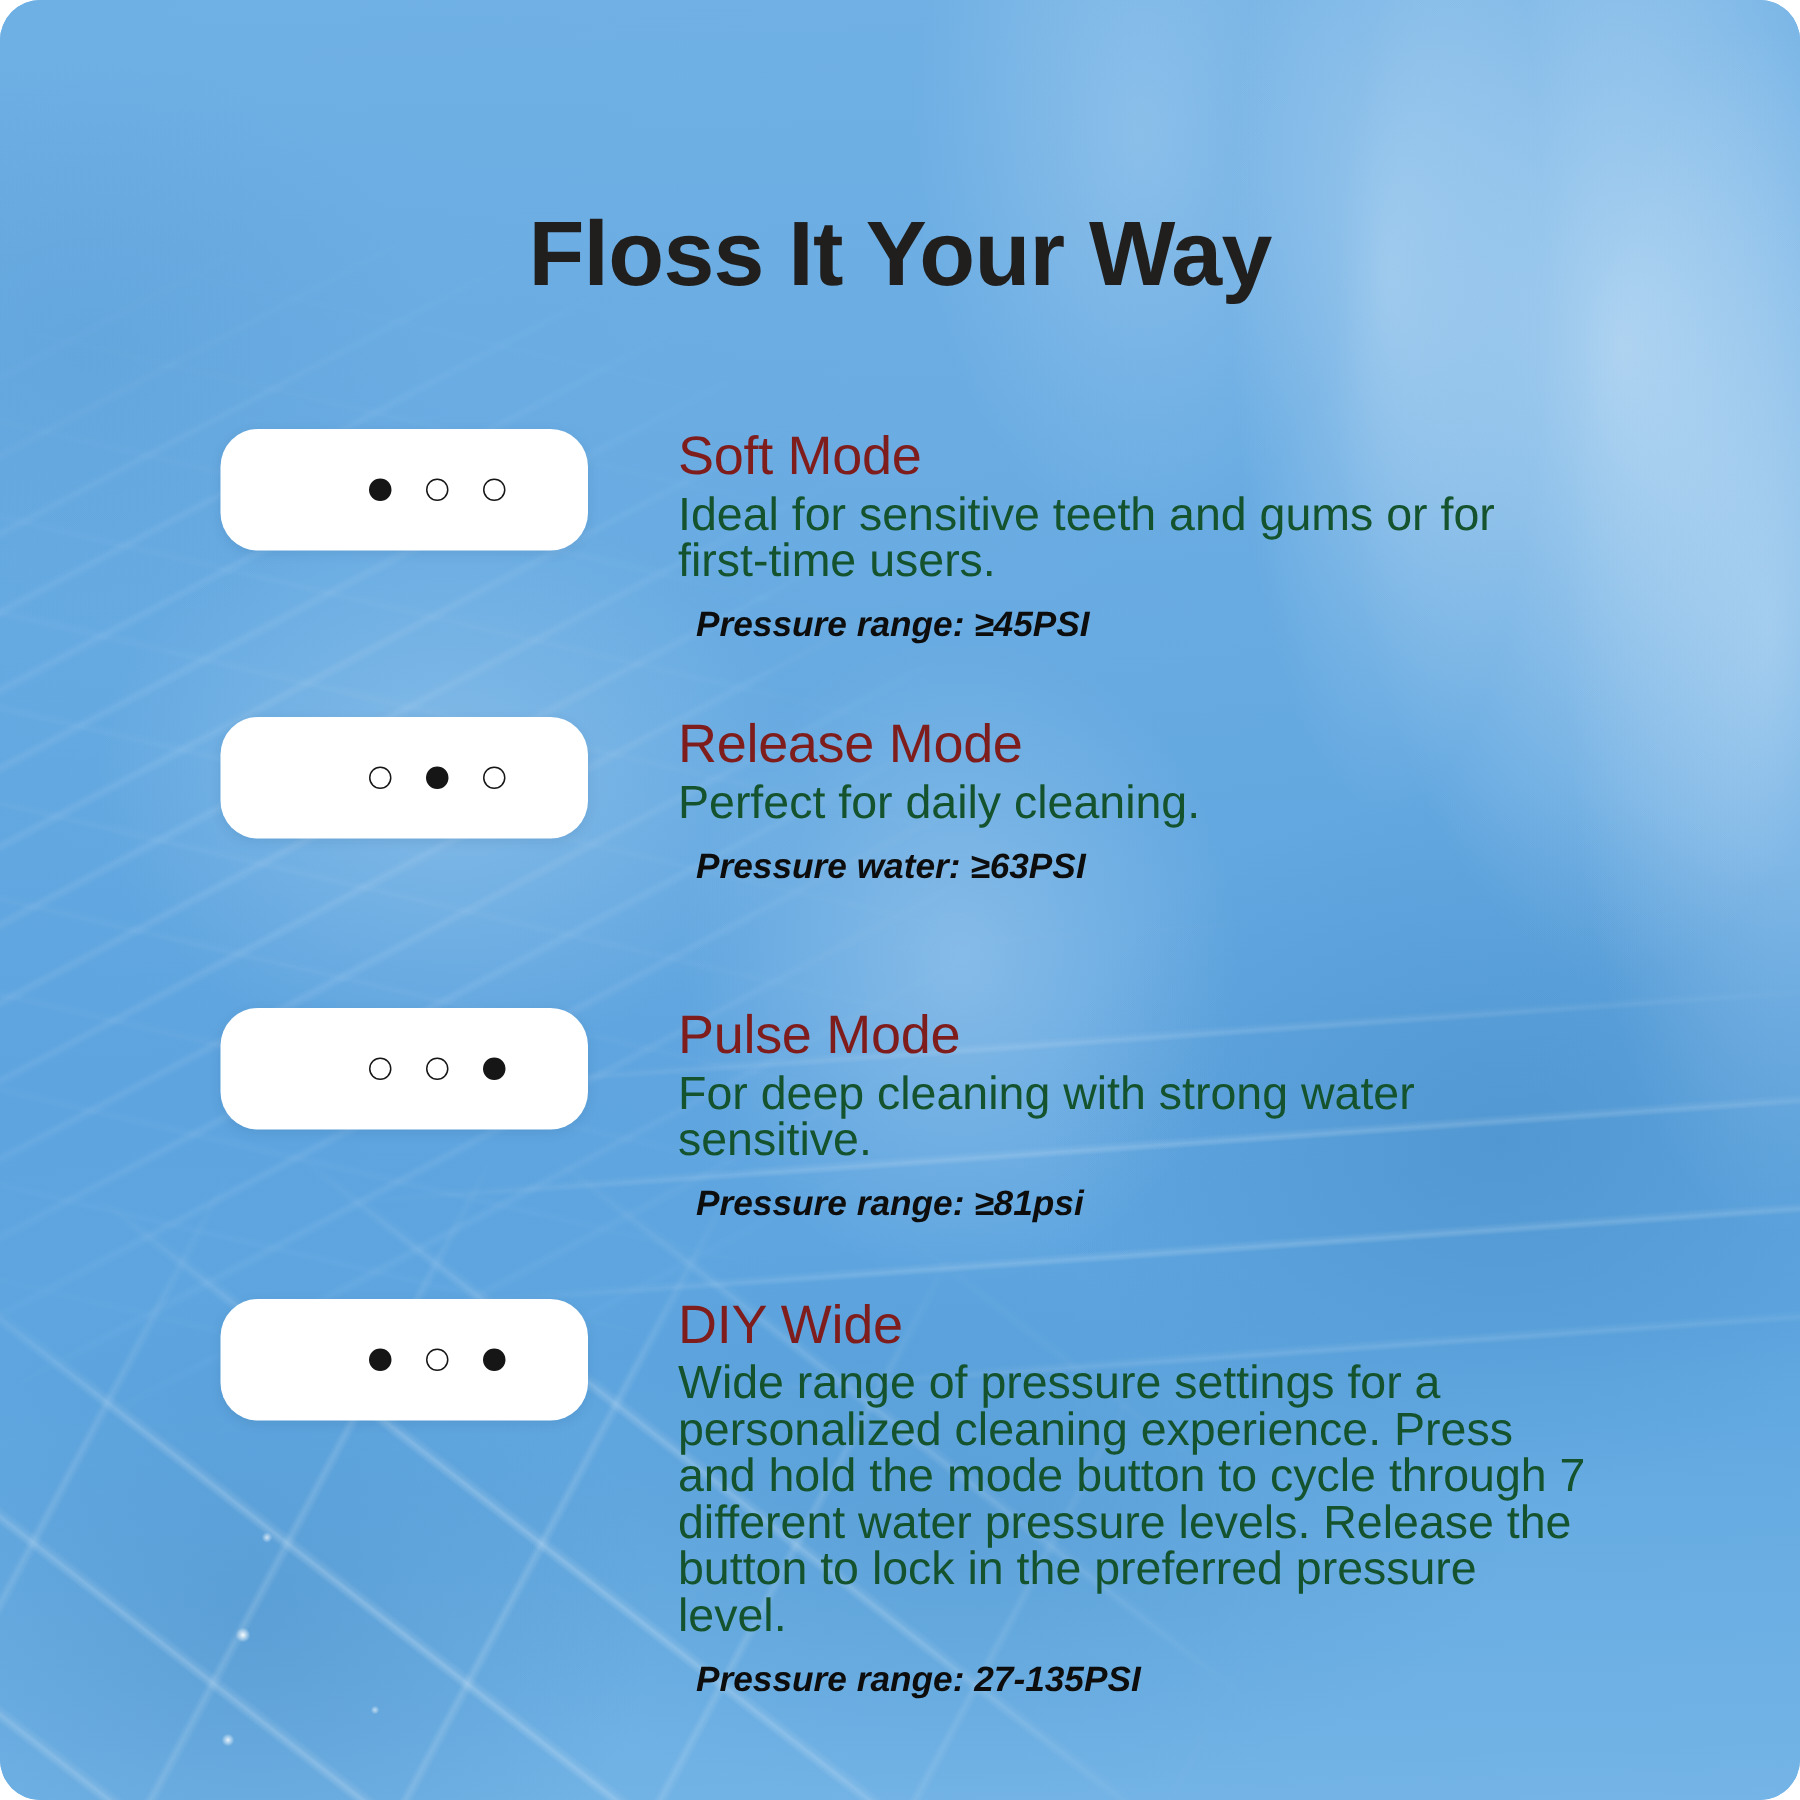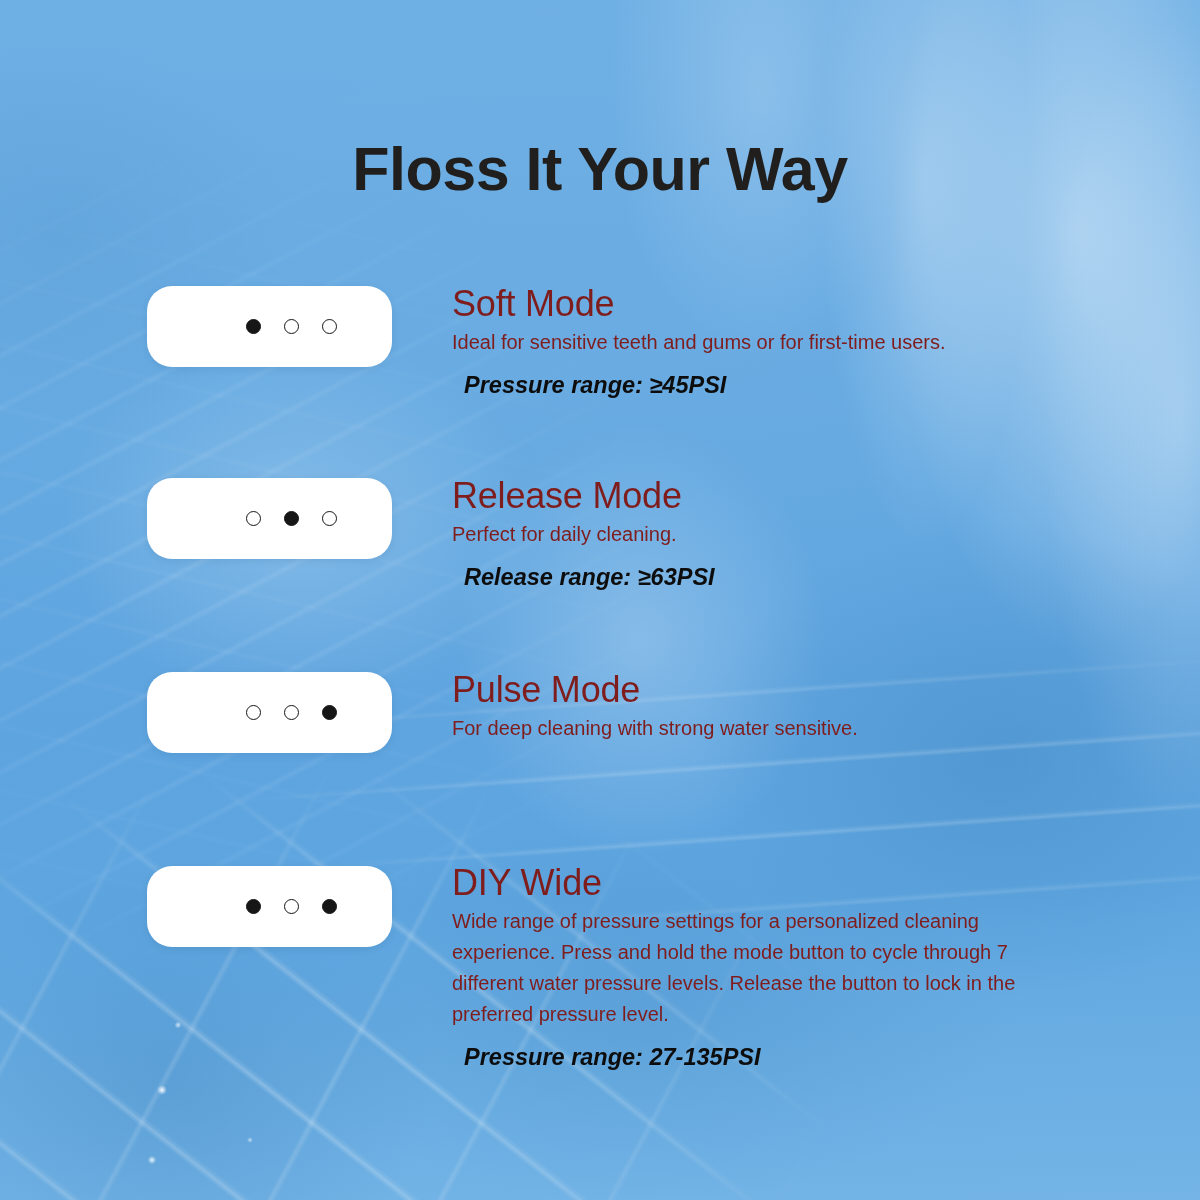--- a/index.html
+++ b/index.html
@@ -13,20 +13,21 @@
     overflow: hidden;
     font-family: "Liberation Sans", sans-serif;
   }
 
   #poster {
     position: relative;
     width: 1200px;
     height: 1200px;
     overflow: hidden;
     background: #63a9e2;
+    border-radius: 27px;
   }
 
   
   .bg-layer {
     position: absolute;
     inset: 0;
     pointer-events: none;
   }
 
   
@@ -214,23 +215,23 @@
     font-size: 36px;
     font-weight: 400;
     color: #7f1d1d;
     line-height: 1.06;
     letter-spacing: -0.2px;
     margin: 0 0 4px 0;
     white-space: nowrap;
   }
 
   .mode-desc {
-    font-size: 20px;
+    font-size: 31px;
     font-weight: 400;
-    color: #7f1d1d;
+    color: #14532d;
     line-height: 31px;
     margin: 0;
   }
 
   .mode-pressure {
     font-size: 23.5px;
     font-weight: 600;
     font-style: italic;
     color: #0d0d0d;
     line-height: 31px;
@@ -288,35 +289,36 @@
         <div class="mode-pill">
           <div class="dot-group">
             <span class="dot hollow"></span>
             <span class="dot filled"></span>
             <span class="dot hollow"></span>
           </div>
         </div>
         <div class="mode-text">
           <div class="mode-heading">Release Mode</div>
           <div class="mode-desc">Perfect for daily cleaning.</div>
-          <div class="mode-pressure">Release range: ≥63PSI</div>
+          <div class="mode-pressure">Pressure water: ≥63PSI</div>
         </div>
       </div>
 
       <div class="mode-row row-2">
         <div class="mode-pill">
           <div class="dot-group">
             <span class="dot hollow"></span>
             <span class="dot hollow"></span>
             <span class="dot filled"></span>
           </div>
         </div>
         <div class="mode-text">
           <div class="mode-heading">Pulse Mode</div>
           <div class="mode-desc">For deep cleaning with strong water sensitive.</div>
+          <div class="mode-pressure">Pressure range: ≥81psi</div>
         </div>
       </div>
 
       <div class="mode-row row-3">
         <div class="mode-pill">
           <div class="dot-group">
             <span class="dot filled"></span>
             <span class="dot hollow"></span>
             <span class="dot filled"></span>
           </div>

